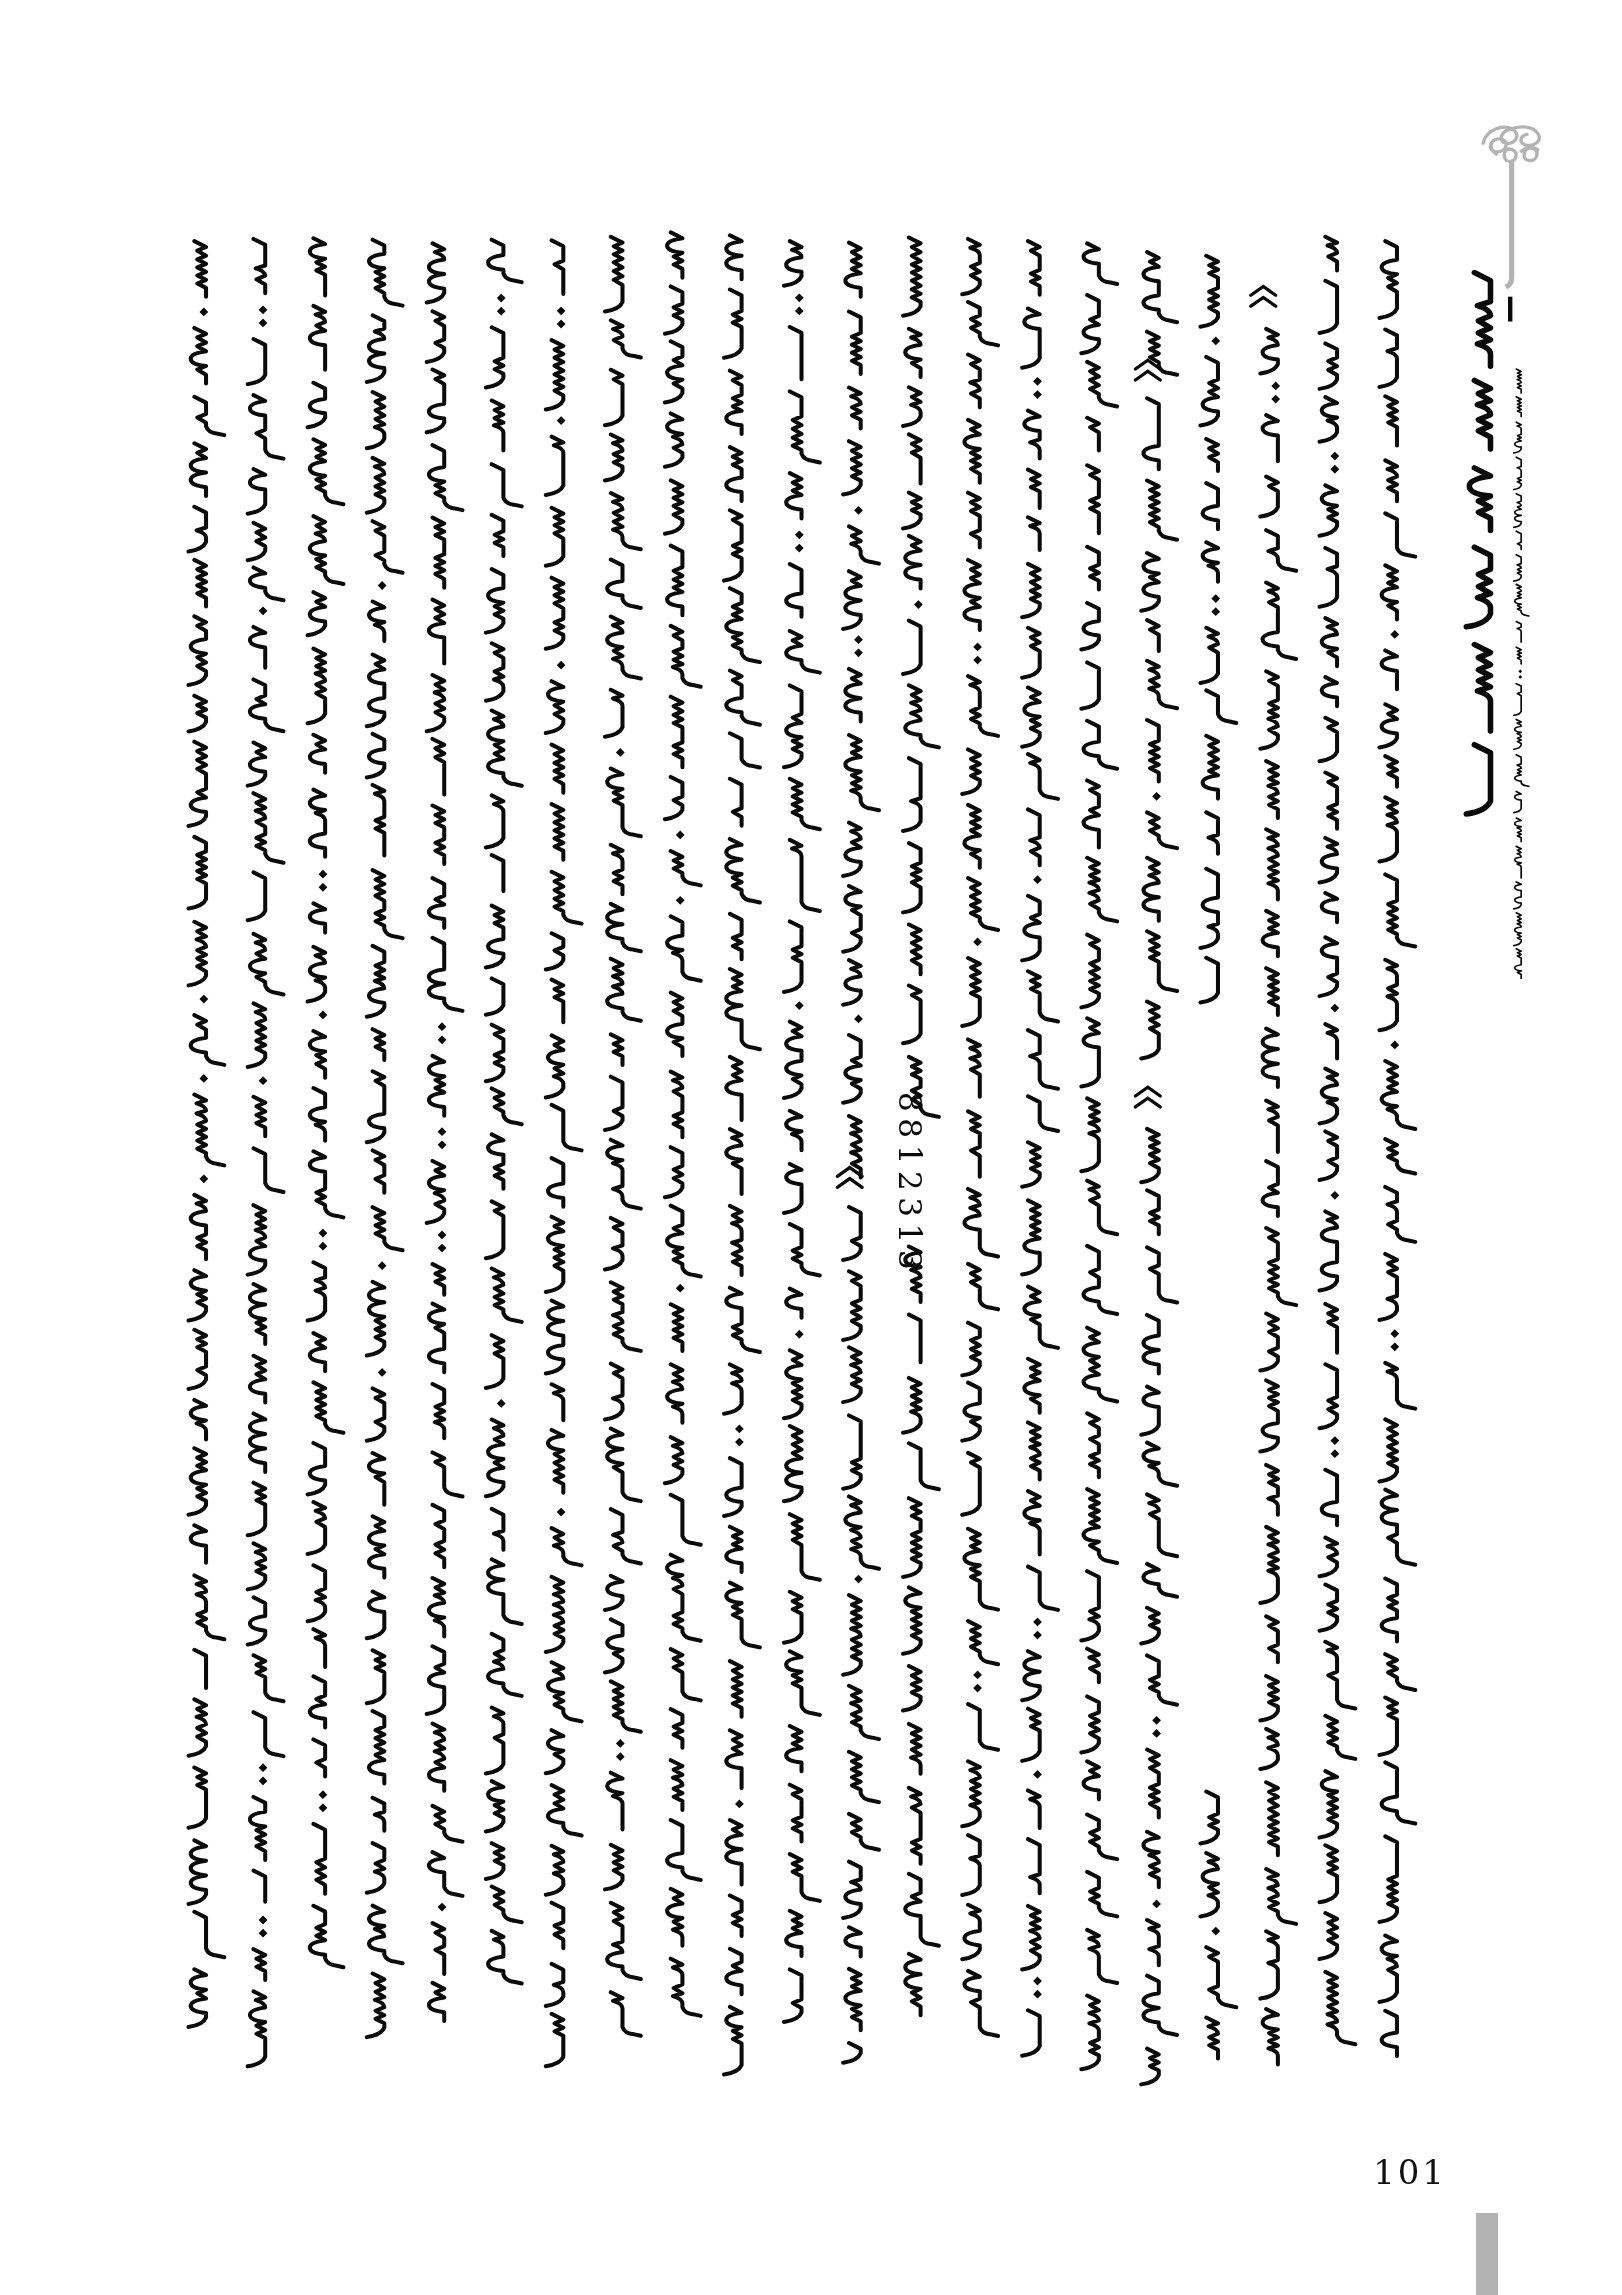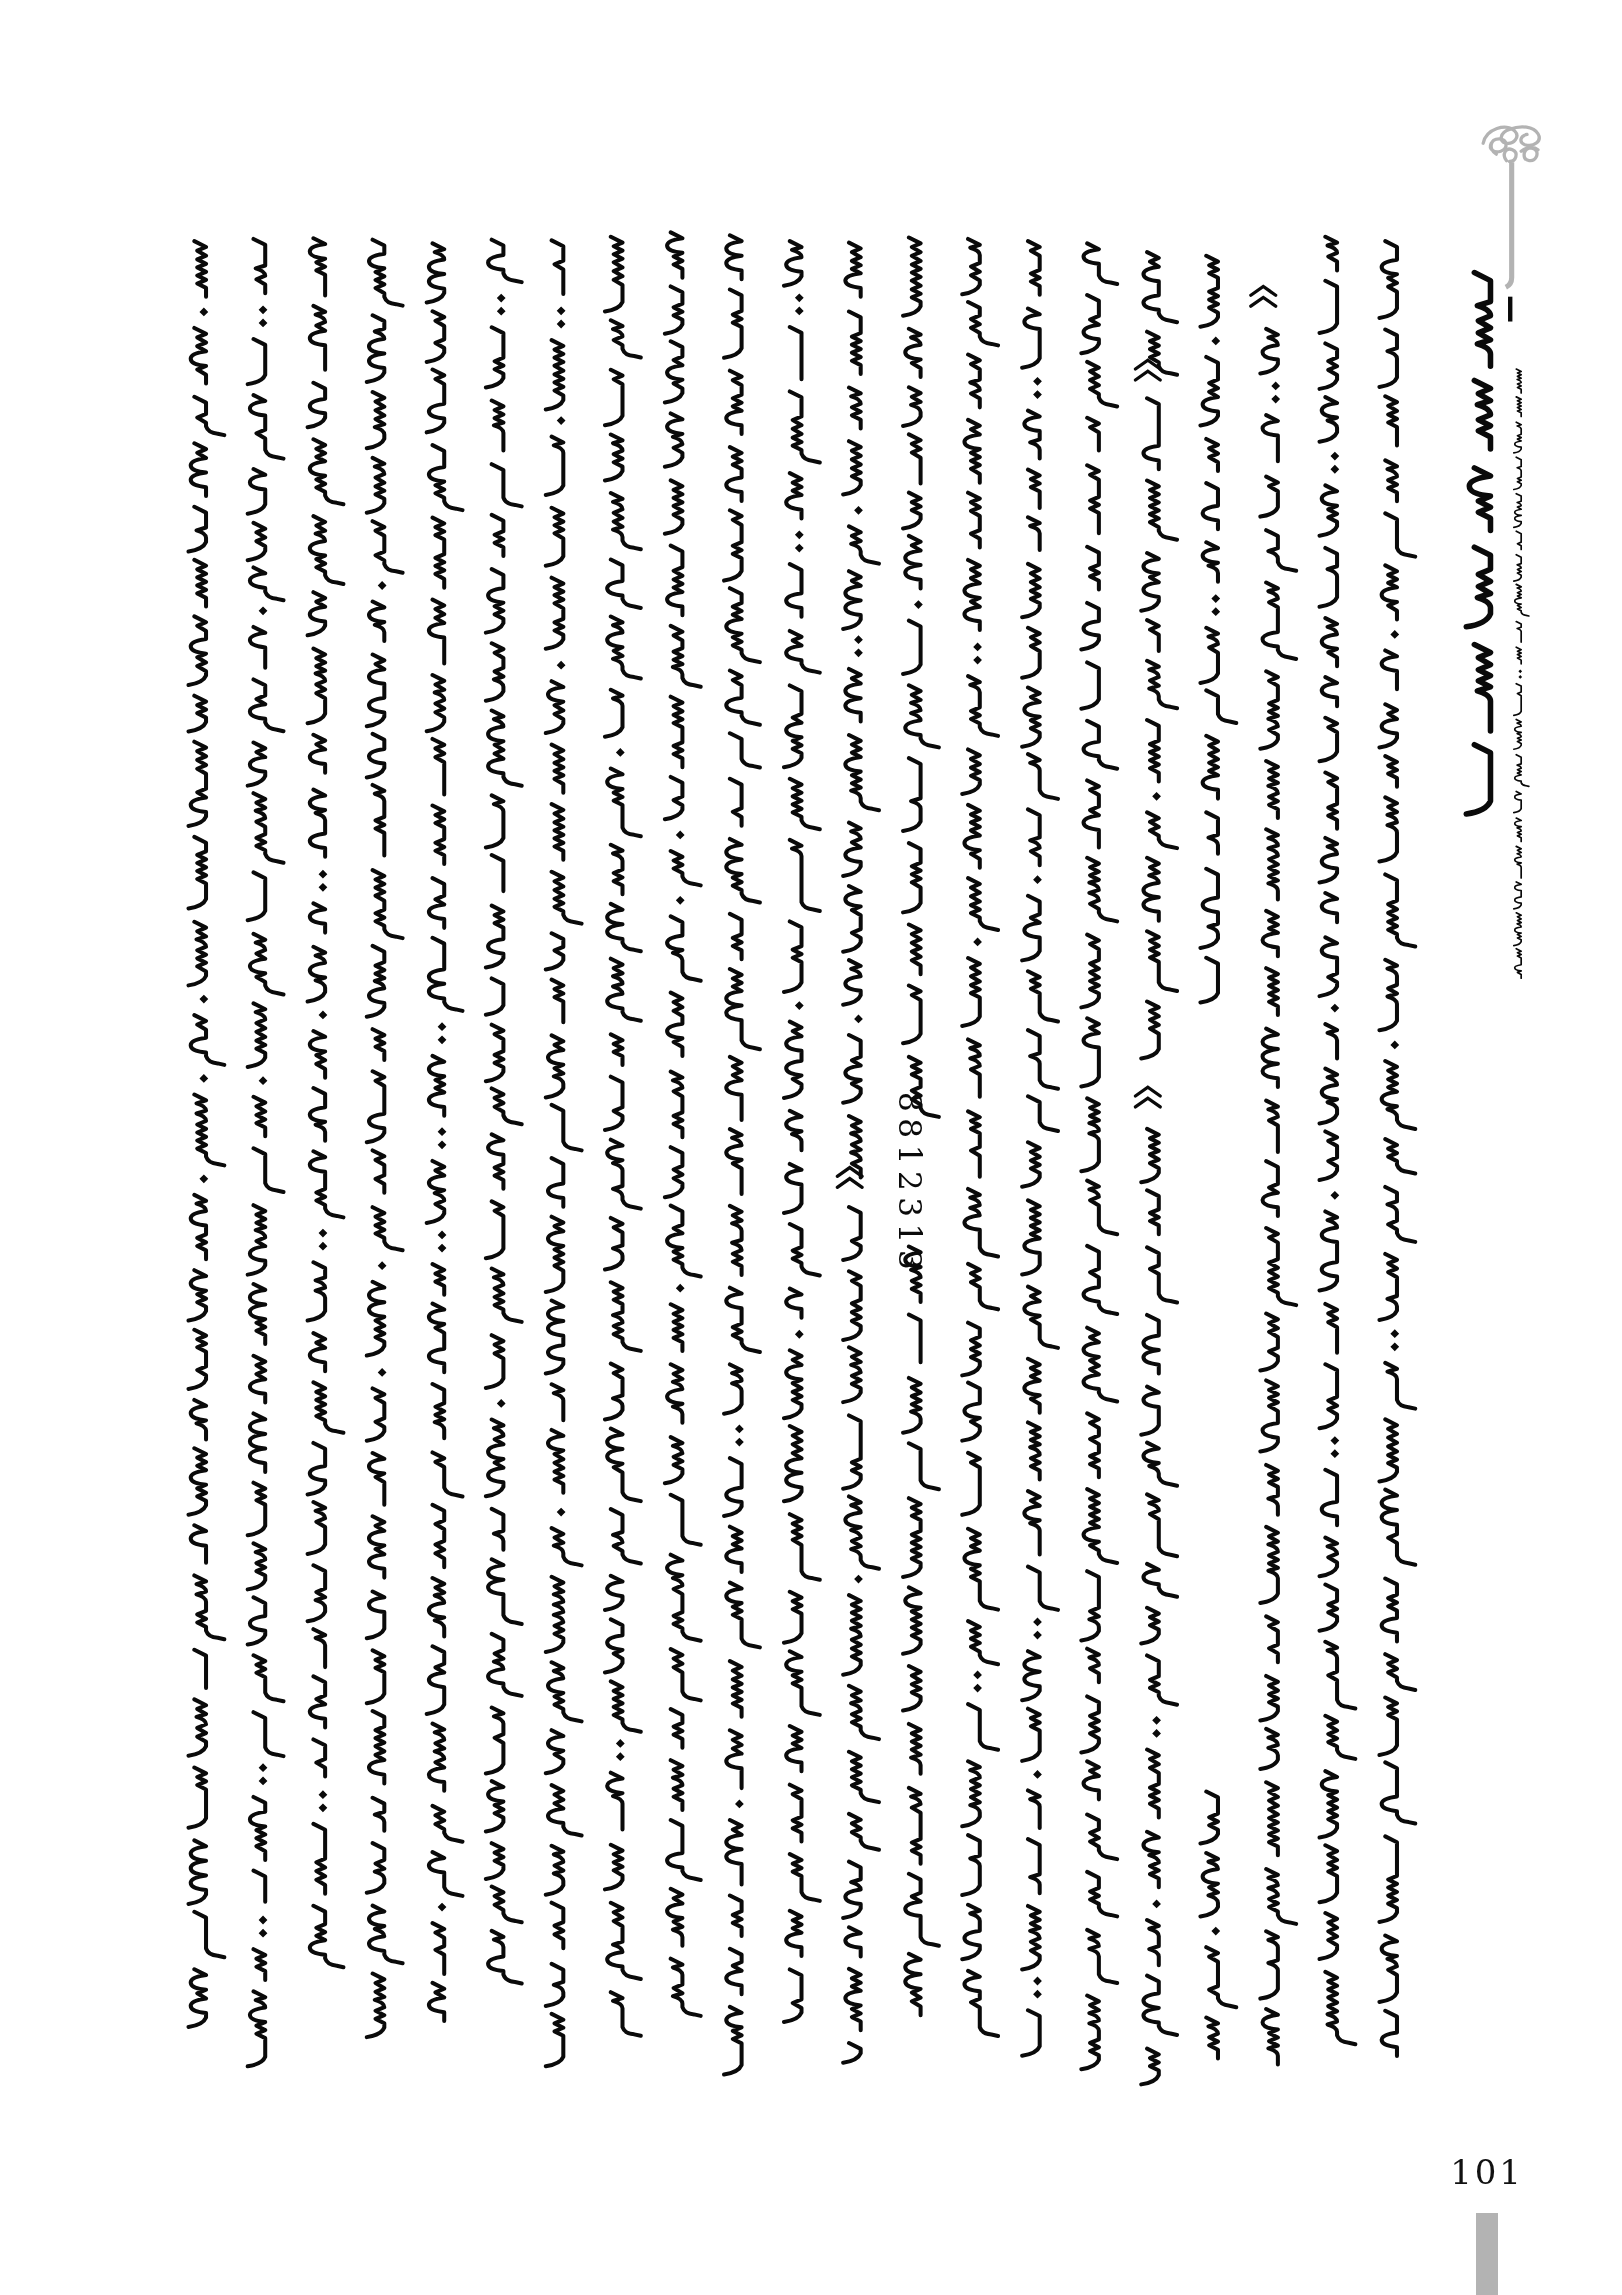--- a/index.html
+++ b/index.html
@@ -2,21 +2,21 @@
 <html style="font-size:11.7px"><head>
 <meta charset="utf-8">
 <style>
   html,body{margin:0;padding:0;background:#e8e8e8;}
   .page{position:relative;width:1622px;height:2295px;background:#ffffff;overflow:hidden;
         font-family:"DejaVu Serif", serif;}
   .page-svg{position:absolute;left:0;top:0;width:1622px;height:2295px;}
   .embedded-number{position:absolute;transform:rotate(90deg);transform-origin:0 0;
         font-family:"DejaVu Serif", serif;font-size:31px;letter-spacing:6.6px;color:#0a0a0a;
         white-space:nowrap;line-height:34px;}
-  .page-number{position:absolute;left:1443px;top:2152px;width:88px;text-align:center;
+  .page-number{position:absolute;left:1366px;top:2152px;width:88px;text-align:center;
         font-family:"DejaVu Serif", serif;font-size:34px;letter-spacing:2.9px;color:#111;}
   .edge-bar{position:absolute;left:1476px;top:2213px;width:22px;height:83px;background:#b3b3b3;}
 </style>
 </head>
 <body>
 
 <div class="page">
 
   <svg class="page-svg" viewBox="0 0 2220 3141" xmlns="http://www.w3.org/2000/svg">
 

